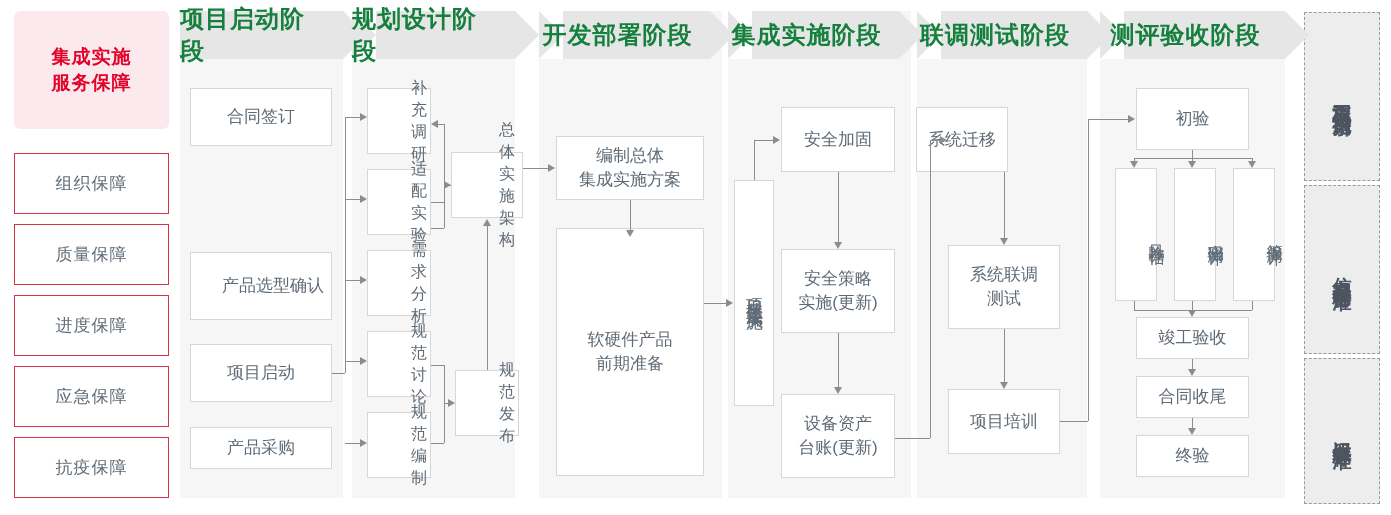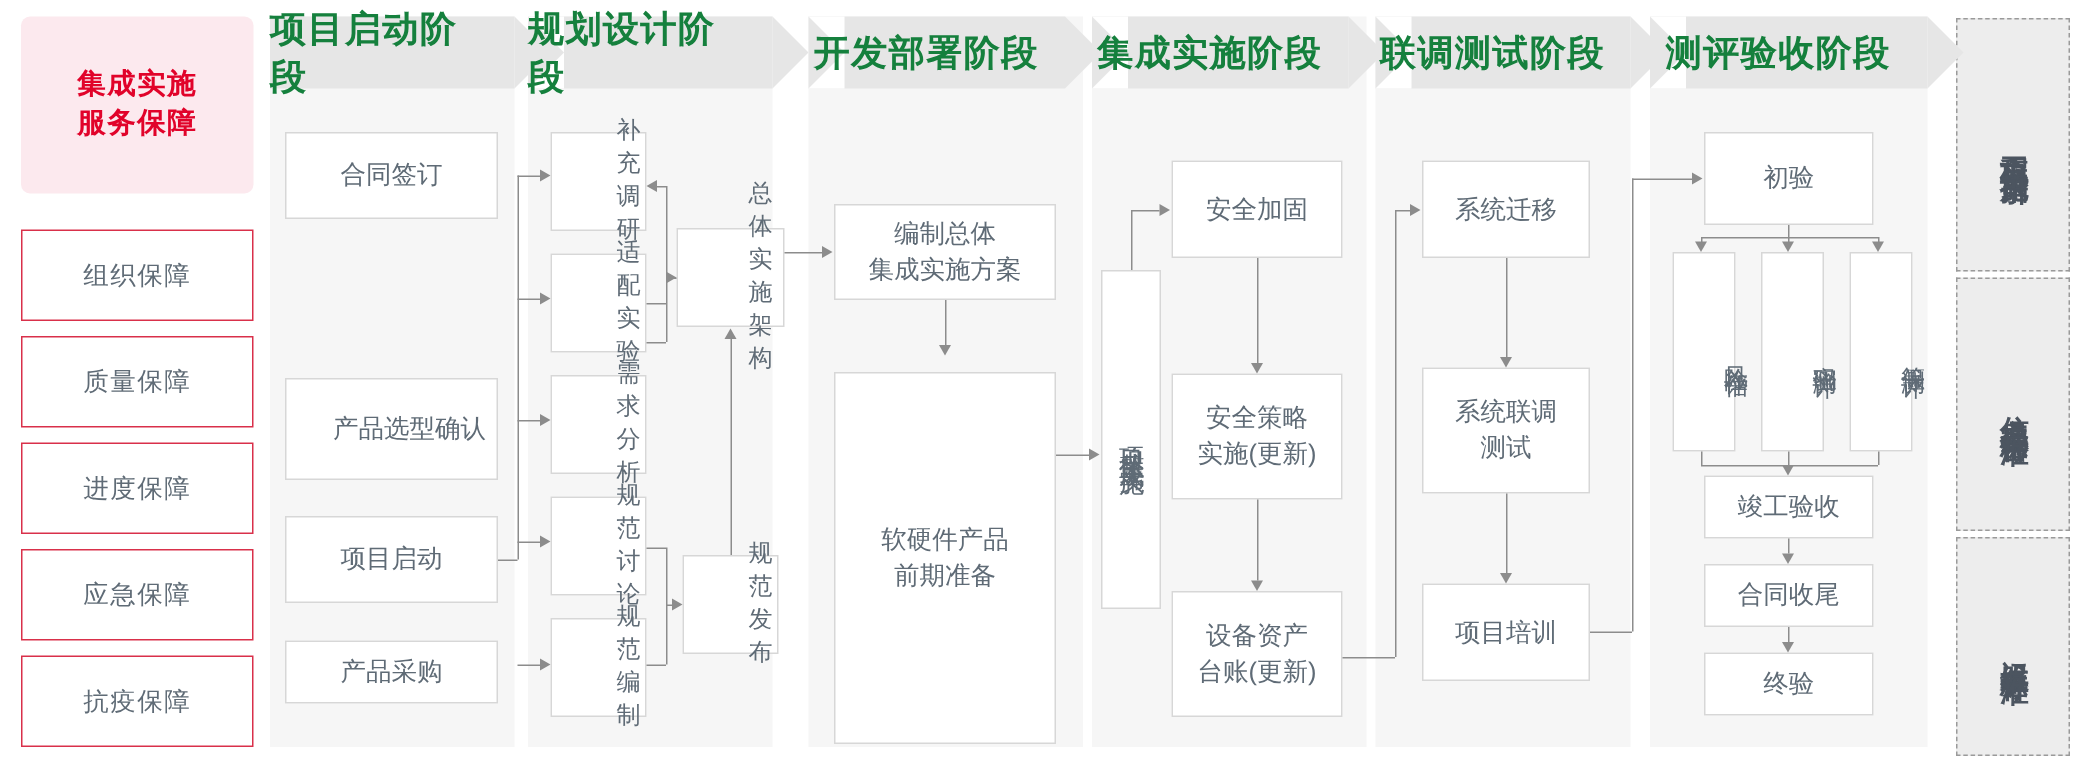--- a/index.html
+++ b/index.html
@@ -231,41 +231,41 @@
   </div>
   <div class="abs node small" style="left:455px;top:370px;width:64px;height:66px;">
     <span style="white-space:pre-line;">规范
 发布</span>
   </div>
 
   <div class="abs node" style="left:556px;top:136px;width:148px;height:64px;">
     <span style="white-space:pre-line;">编制总体
 集成实施方案</span>
   </div>
-  <div class="abs node" style="left:556px;top:248px;width:148px;height:248px;font-family:Liberation Serif, serif;">
+  <div class="abs node" style="left:556px;top:228px;width:148px;height:248px;font-family:Liberation Serif, serif;">
     <span style="white-space:pre-line;">软硬件产品
 前期准备</span>
   </div>
 
   <div class="abs node vert" style="left:734px;top:180px;width:40px;height:226px;">
     <span>项目整体集成实施</span>
   </div>
   <div class="abs node" style="left:781px;top:107px;width:114px;height:65px;">
     <span>安全加固</span>
   </div>
   <div class="abs node" style="left:781px;top:249px;width:114px;height:84px;">
     <span style="white-space:pre-line;">安全策略
 实施(更新)</span>
   </div>
   <div class="abs node" style="left:781px;top:394px;width:114px;height:84px;">
     <span style="white-space:pre-line;">设备资产
 台账(更新)</span>
   </div>
 
-  <div class="abs node" style="left:948px;top:107px;width:112px;height:65px;">
+  <div class="abs node" style="left:916px;top:107px;width:92px;height:65px;">
     <span>系统迁移</span>
   </div>
   <div class="abs node" style="left:948px;top:245px;width:112px;height:84px;">
     <span style="white-space:pre-line;text-align:center;">系统联调
 测试</span>
   </div>
   <div class="abs node" style="left:948px;top:389px;width:112px;height:65px;">
     <span>项目培训</span>
   </div>
 

